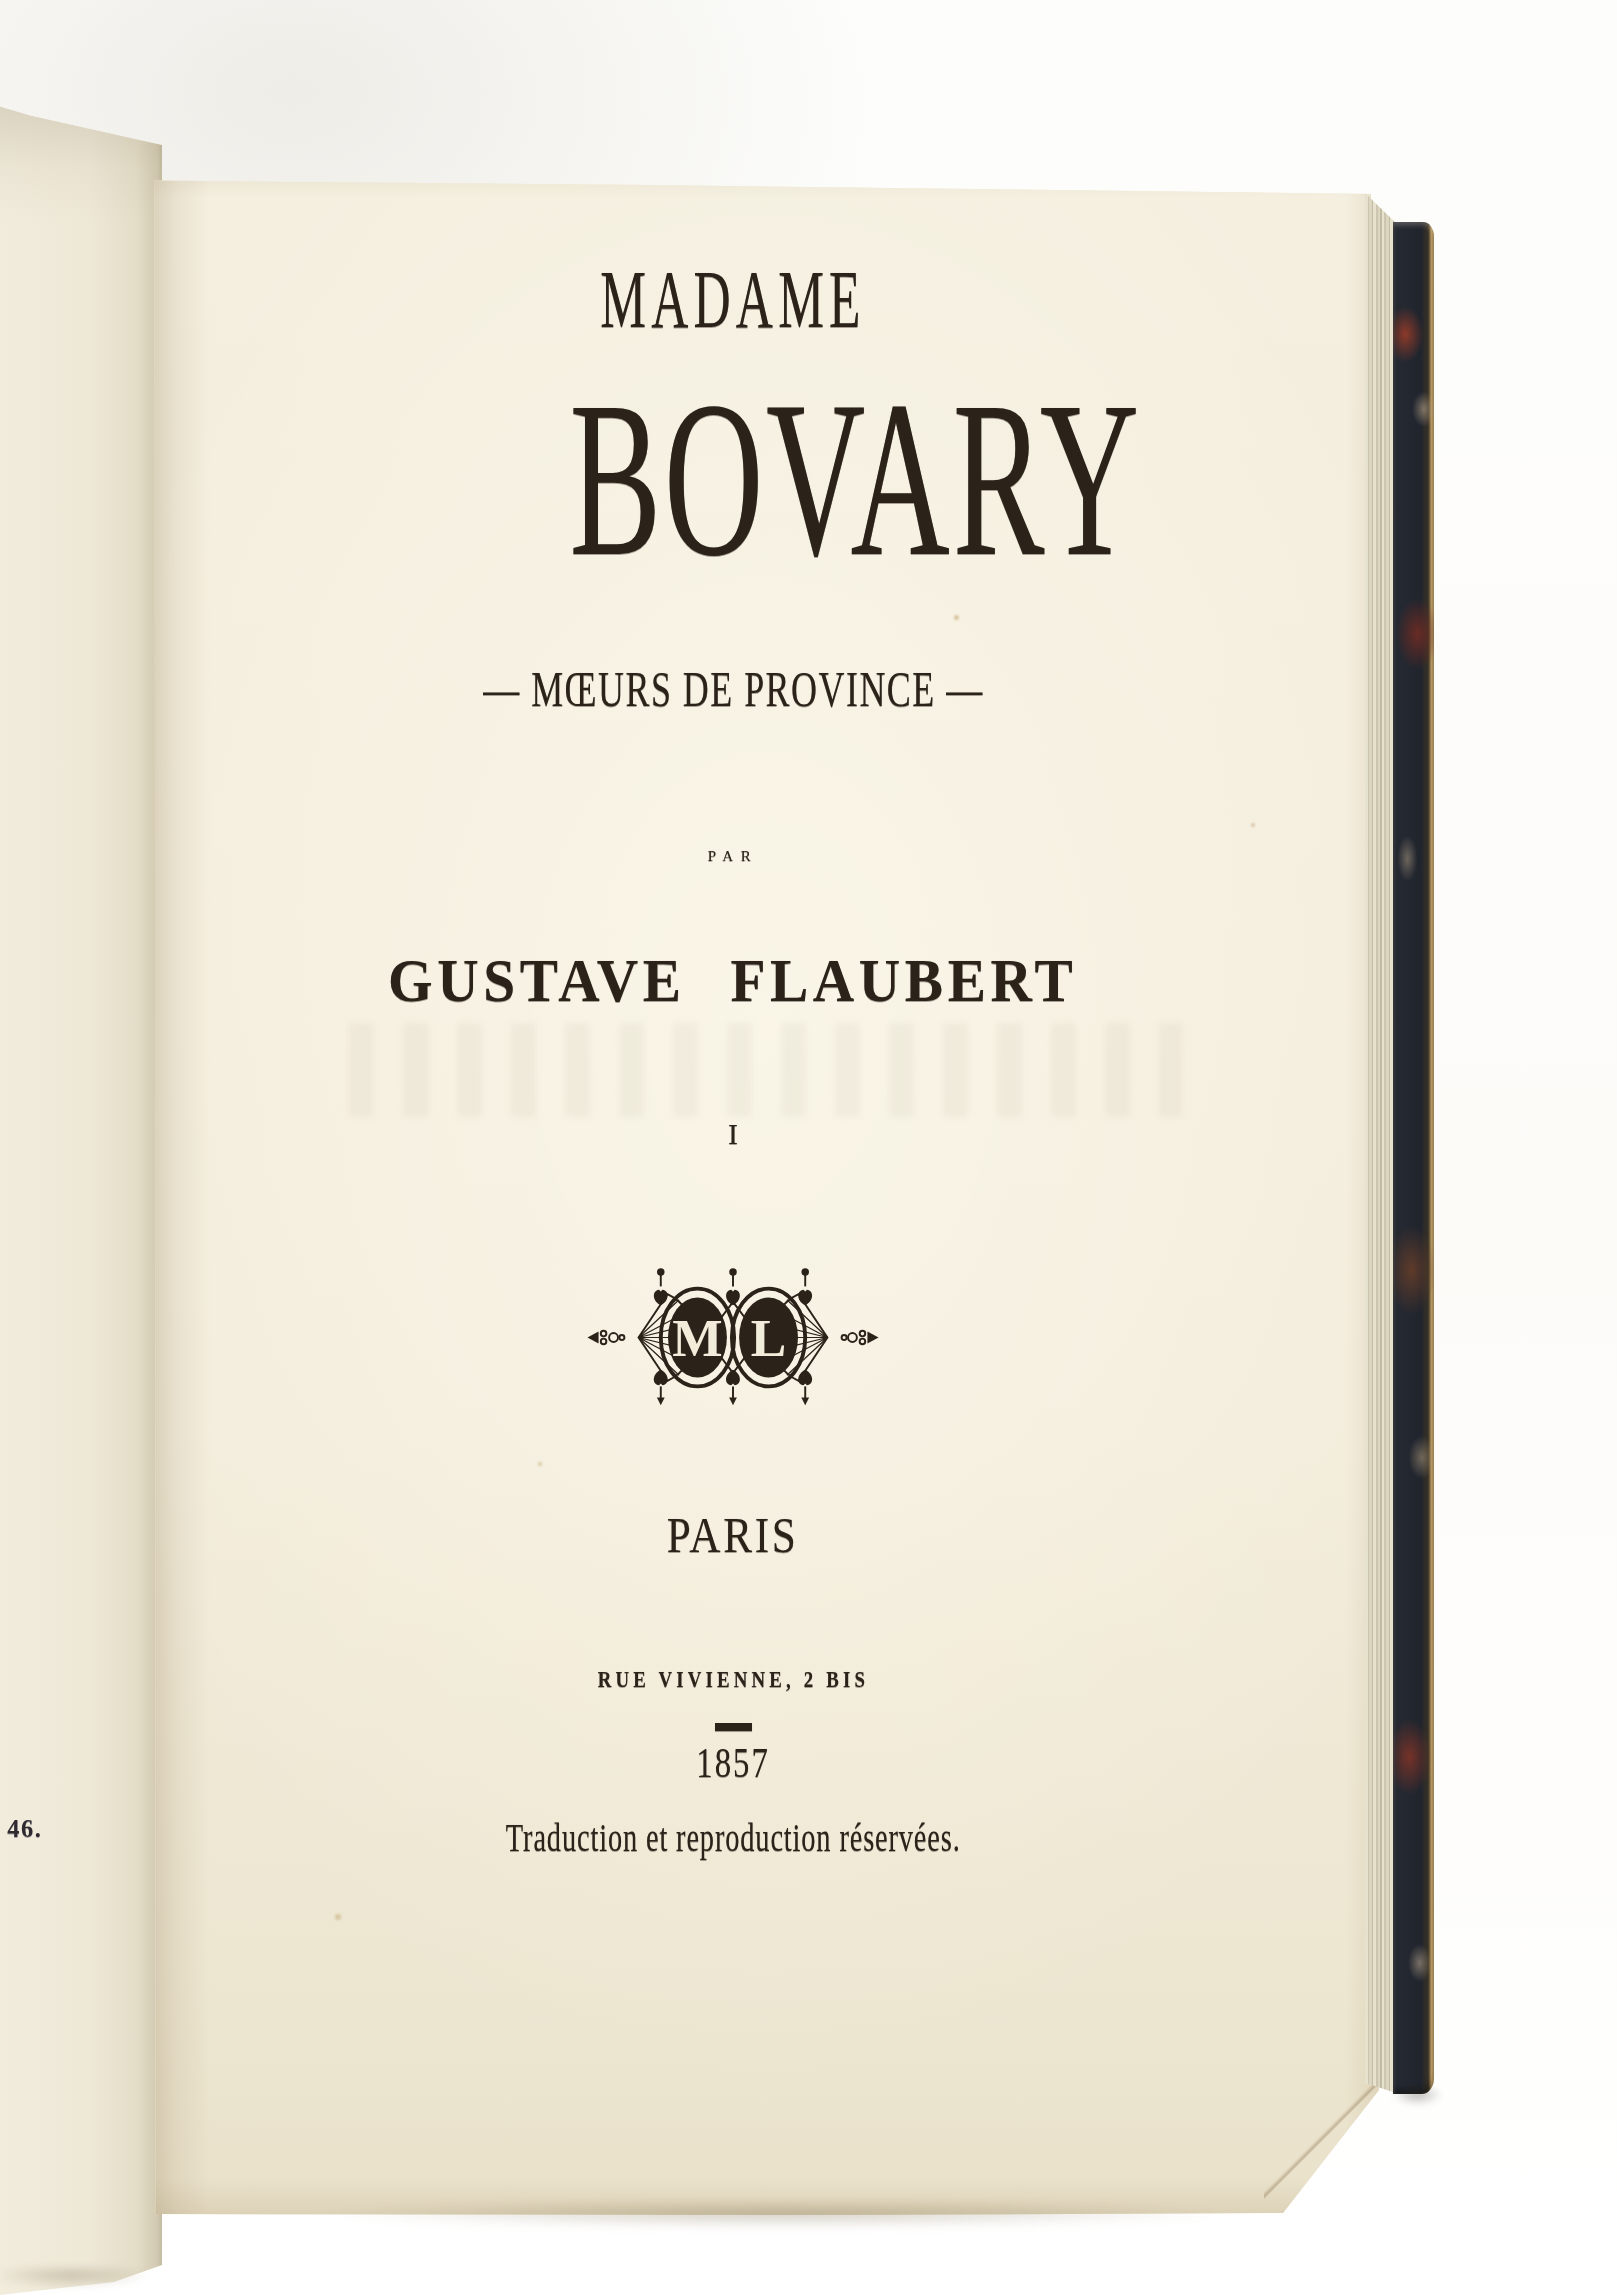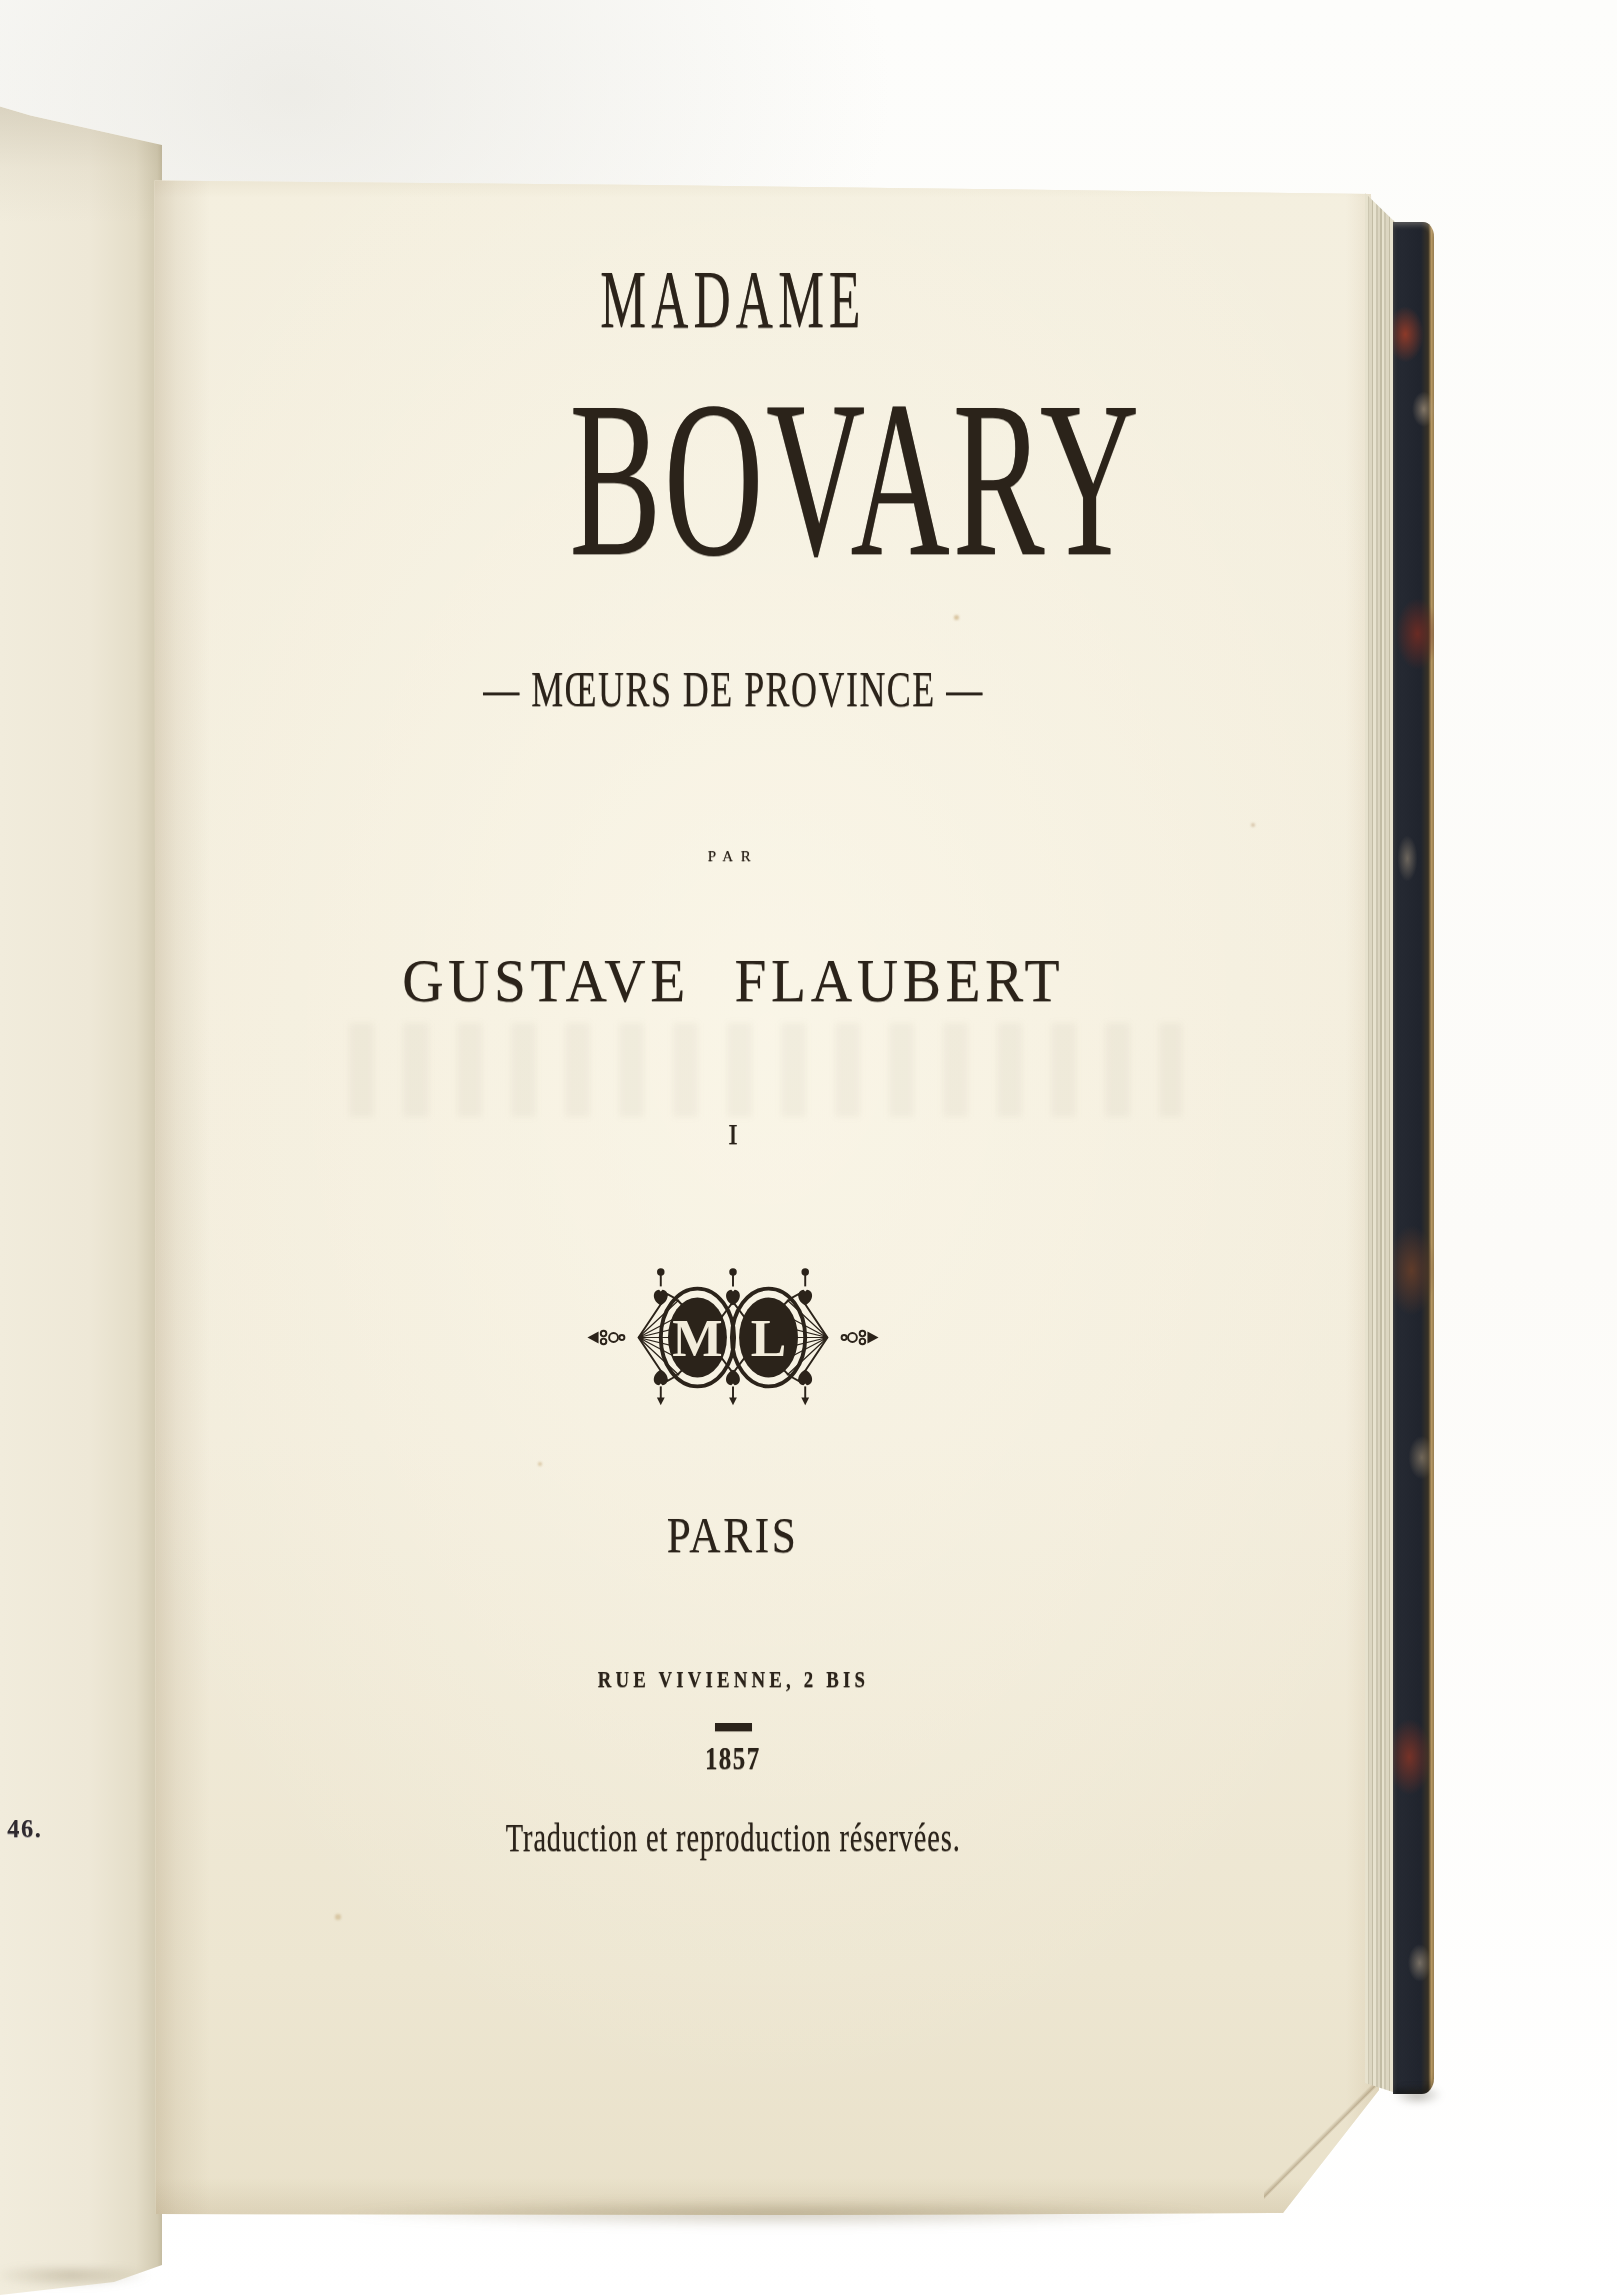--- a/index.html
+++ b/index.html
@@ -81,35 +81,35 @@
     display:inline-block;transform-origin:50% 50%;
     text-shadow:0 0.6px 0 rgba(43,35,26,.38),0 0 1.1px rgba(43,35,26,.22);
   }
   .t-madame{top:93px;font-size:83px;letter-spacing:.10em;text-decoration:underline;}
   .t-madame .ink{transform:scaleX(.62);}
   .t-bovary{top:203px;font-size:222px;letter-spacing:.02em;text-align:right;}
   .t-bovary .ink{transform:scaleX(.62);}
   .t-moeurs{top:499px;font-size:50px;letter-spacing:.04em;}
   .t-moeurs .ink{transform:scaleX(.72);}
   .t-par{top:684px;font-size:15px;letter-spacing:.5em;}
-  .t-author{top:785px;font-size:61px;letter-spacing:.08em;word-spacing:.45em;}
+  .t-author{top:785px;font-size:61px;letter-spacing:.08em;word-spacing:.45em;font-weight:bold;}
   .t-author .ink{transform:scaleX(.94);}
   .t-tome{top:954px;font-size:30px;}
   .t-paris{top:1345px;font-size:51px;letter-spacing:.06em;}
   .t-paris .ink{transform:scaleX(.85);}
   .t-publisher{top:1437px;font-size:41px;letter-spacing:.02em;}
   .t-publisher .ink{transform:scaleX(.77);}
   .t-address{top:1503px;font-size:23px;letter-spacing:.22em;font-weight:bold;}
   .t-address .ink{transform:scaleX(.82);}
   .t-divider{top:1558px;}
   .divider-bar{
     display:inline-block;width:37px;height:7.8px;background:#2b231a;
     box-shadow:0 0.6px 0.6px rgba(43,35,26,.4);
   }
-  .t-year{top:1577px;font-size:32px;letter-spacing:.06em;font-weight:bold;}
+  .t-year{top:1577px;font-size:42px;letter-spacing:.06em;font-weight:normal;}
   .t-year .ink{transform:scaleX(.78);}
   .t-rights{top:1653px;font-size:40px;letter-spacing:.03em;}
   .t-rights .ink{transform:scaleX(.71);}
   .device{position:absolute;left:434px;top:1089px;}
   
   .edge-stack{
     position:absolute;left:1365px;top:193px;width:31px;height:1908px;
     background:repeating-linear-gradient(90deg,#e7e2ce 0 2.8px,#ccc6b0 2.8px 4.4px,#dcd6c1 4.4px 7.2px,#c2bca4 7.2px 8.3px);
     clip-path:polygon(0 0,100% 30px,100% 1900px,0 1890px);
   }

